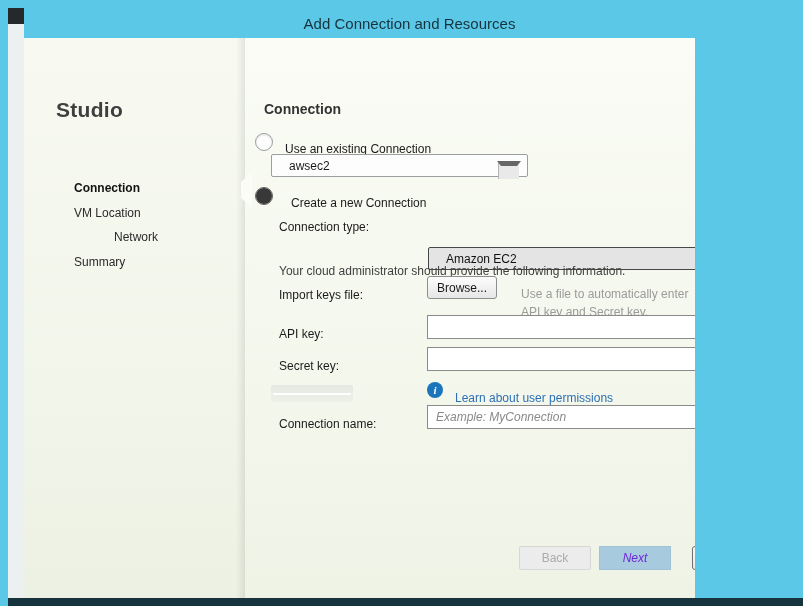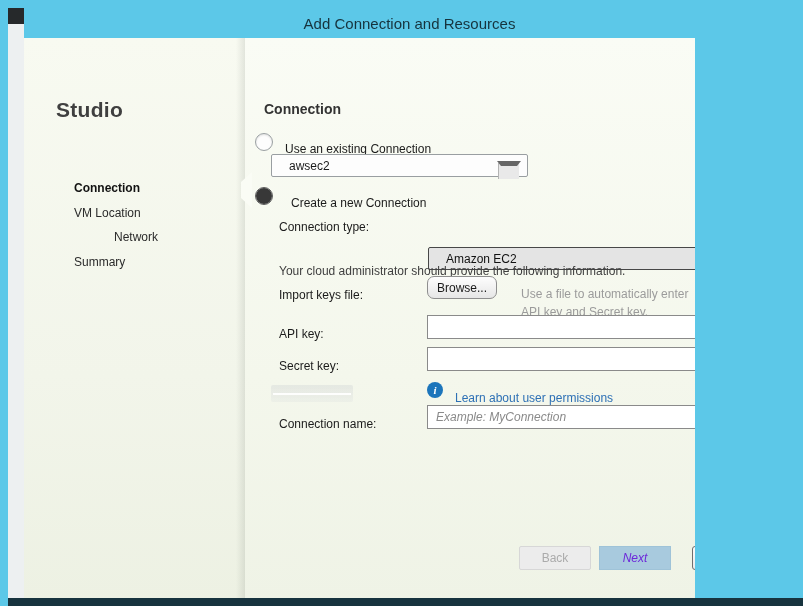--- a/index.html
+++ b/index.html
@@ -159,21 +159,21 @@
   <div class="abs combo dark" style="left:412px; top:170px; width:298px; height:23px;margin-top:39px;">
     <span class="val">Amazon EC2</span>
     <span class="arrow-box">
         <span class="tri"></span>
       </span>
   </div>
 
   <div class="abs note" style="left:255px; top:218px;">Your cloud administrator should provide the following information.</div>
 
   <div class="abs lbl" style="left:255px; top:242px;">Import keys file:</div>
-  <button class="abs btn browse" style="left:411px; top:238px; width:70px; height:23px;border-radius:7px;">Browse...</button>
+  <button class="abs btn browse" style="left:411px; top:238px; width:70px; height:23px;">Browse...</button>
   <div class="abs hint" style="left:497px; top:241px;">Use a file to automatically enter</div>
   <div class="abs hint" style="left:497px; top:259px;">API key and Secret key.</div>
 
   <div class="abs lbl" style="left:255px; top:281px;">API key:</div>
   <input class="abs tb" style="left: 411px; top: 277px;" value="">
 
   <div class="abs lbl" style="left:255px; top:313px;">Secret key:</div>
   <input class="abs tb" style="left: 411px; top: 309px;" value="">
 
   <div class="abs redacted" style="left:247px; top:339px;"></div>

